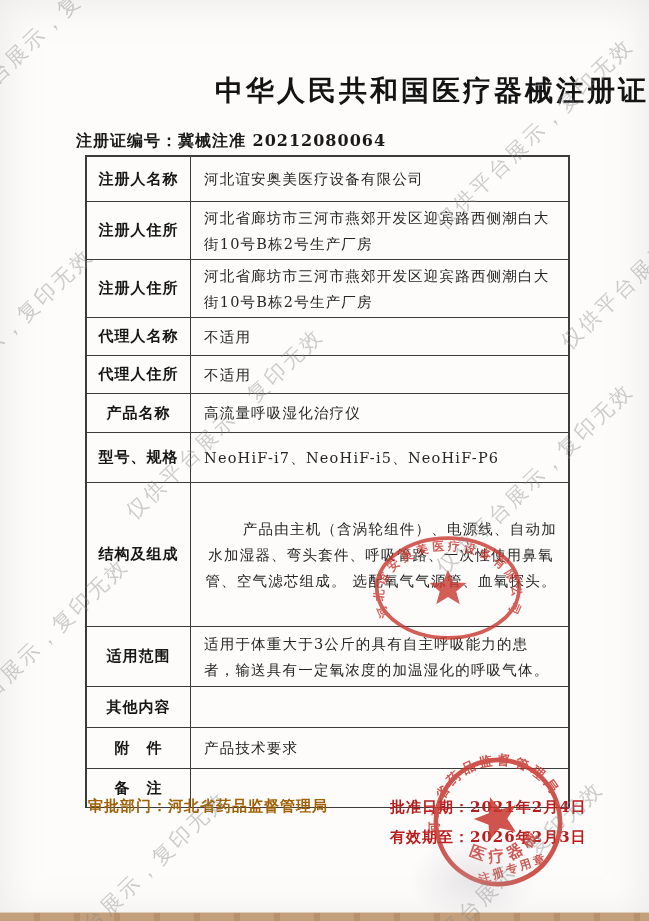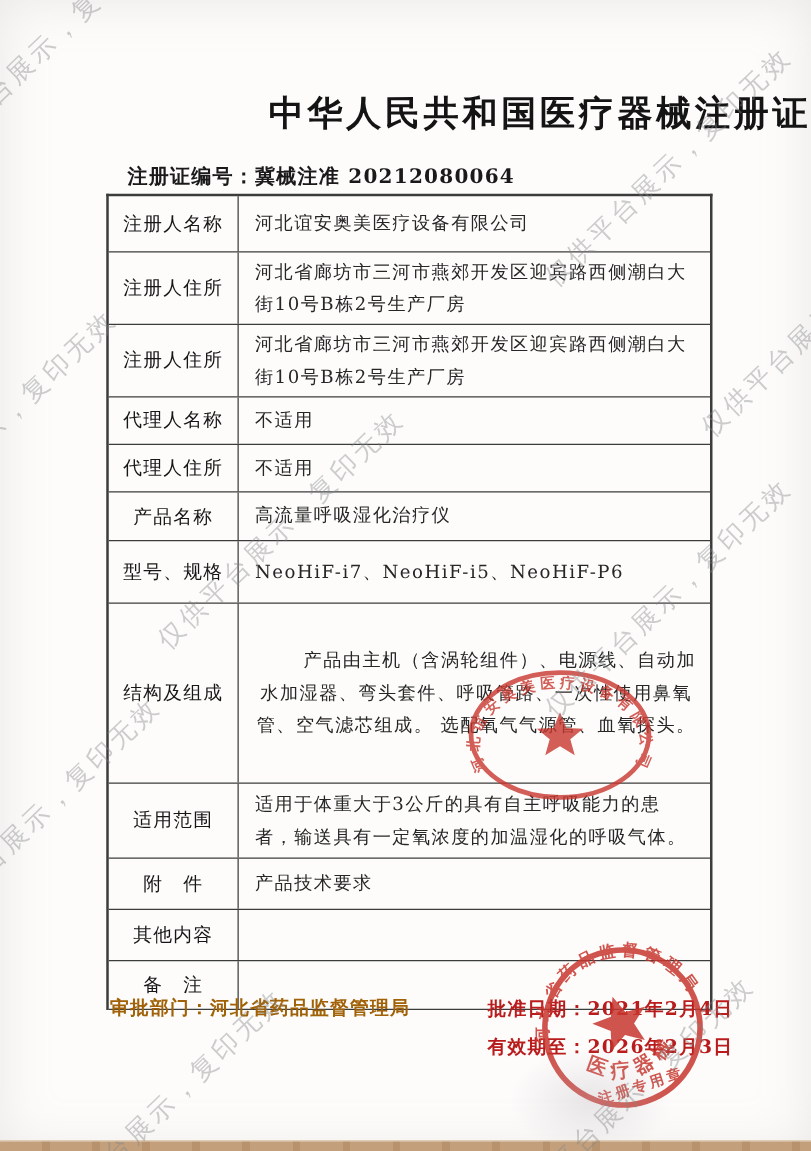--- a/index.html
+++ b/index.html
@@ -10,33 +10,33 @@
     color:#1c1c1c;
     box-shadow:inset 0 0 40px rgba(180,175,170,.25);
   }
   
   .doc-title{
     position:absolute;top:72px;left:0;width:100%;
     text-align:right;font-size:28px;font-weight:bold;letter-spacing:3px;
     color:#141414;
   }
   .cert-no-line{
-    position:absolute;top:131px;left:102px;
+    position:absolute;top:131px;left:76px;
     font-size:16px;font-weight:bold;letter-spacing:1px;color:#1a1a1a;
   }
   
   .cert-table{
     position:absolute;left:85px;top:155px;width:481px;
     border:2px solid #3c3c3c;border-bottom:none;
     background:transparent;
   }
   .t-row{display:flex;border-bottom:1.6px solid #3c3c3c;}
   .t-label{
     width:104px;flex:0 0 104px;display:flex;align-items:center;justify-content:center;
-    font-weight:normal;font-size:15px;letter-spacing:1px;text-align:center;
+    font-weight:bold;font-size:15px;letter-spacing:1px;text-align:center;
     border-right:1.6px solid #3c3c3c;padding:18px 2px;box-sizing:border-box;color:#161616;
   }
   .t-value{
     flex:1;display:flex;align-items:center;
     font-size:14.5px;line-height:26px;letter-spacing:1.2px;
     padding:4px 10px 4px 13px;box-sizing:border-box;color:#262626;
   }
   .t-value .cellText{width:100%;}
   .r1{height:44px}.r2{height:57px}.r3{height:57px}.r4{height:37px}
   .r5{height:37px}.r6{height:38px}.r7{height:49px}.r8{height:143px}
@@ -131,30 +131,30 @@
       <div class="t-value indent">
           <div class="cellText">产品由主机（含涡轮组件）、电源线、自动加水加湿器、弯头套件、呼吸管路、一次性使用鼻氧管、空气滤芯组成。 选配氧气气源管、血氧探头。</div>
         </div>
     </div>
     <div class="t-row r9">
       <div class="t-label">适用范围</div>
       <div class="t-value">
           <div class="cellText">适用于体重大于3公斤的具有自主呼吸能力的患者，输送具有一定氧浓度的加温湿化的呼吸气体。</div>
         </div>
     </div>
+    <div class="t-row r11">
+      <div class="t-label">其他内容</div>
+      <div class="t-value">
+          <div class="cellText"></div>
+        </div>
+    </div>
     <div class="t-row r10">
       <div class="t-label">附　件</div>
       <div class="t-value">
           <div class="cellText">产品技术要求</div>
-        </div>
-    </div>
-    <div class="t-row r11">
-      <div class="t-label">其他内容</div>
-      <div class="t-value">
-          <div class="cellText"></div>
         </div>
     </div>
     <div class="t-row r12">
       <div class="t-label">备　注</div>
       <div class="t-value">
           <div class="cellText"></div>
         </div>
     </div>
   </div>
 

